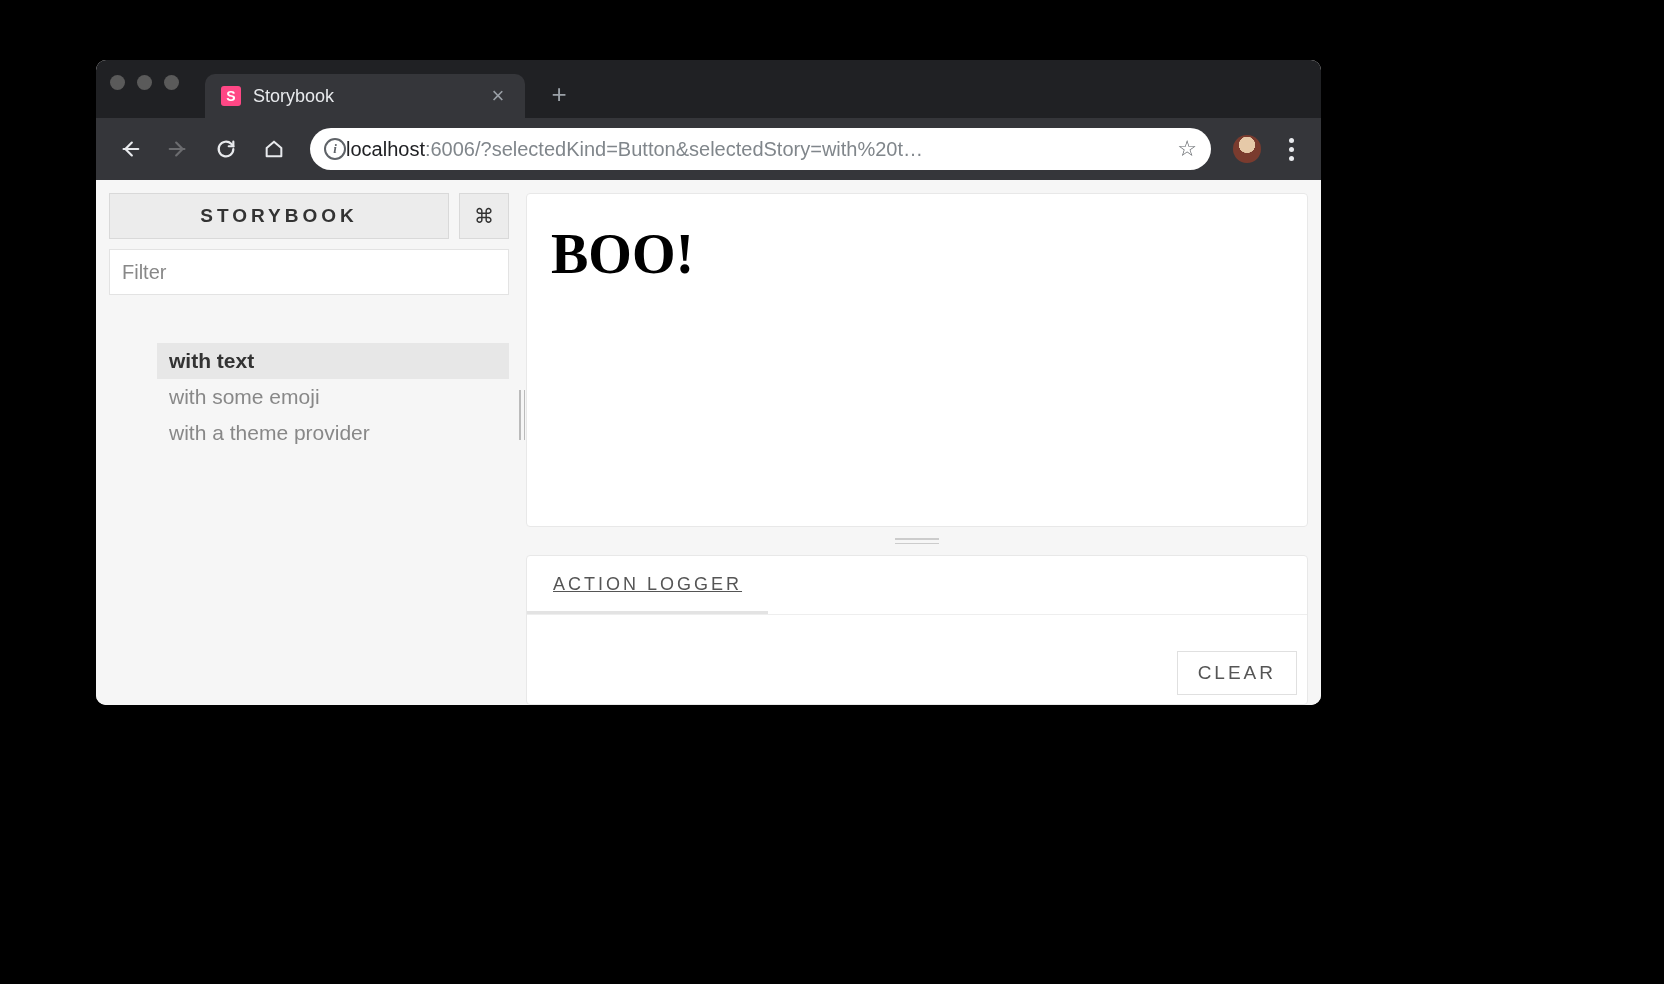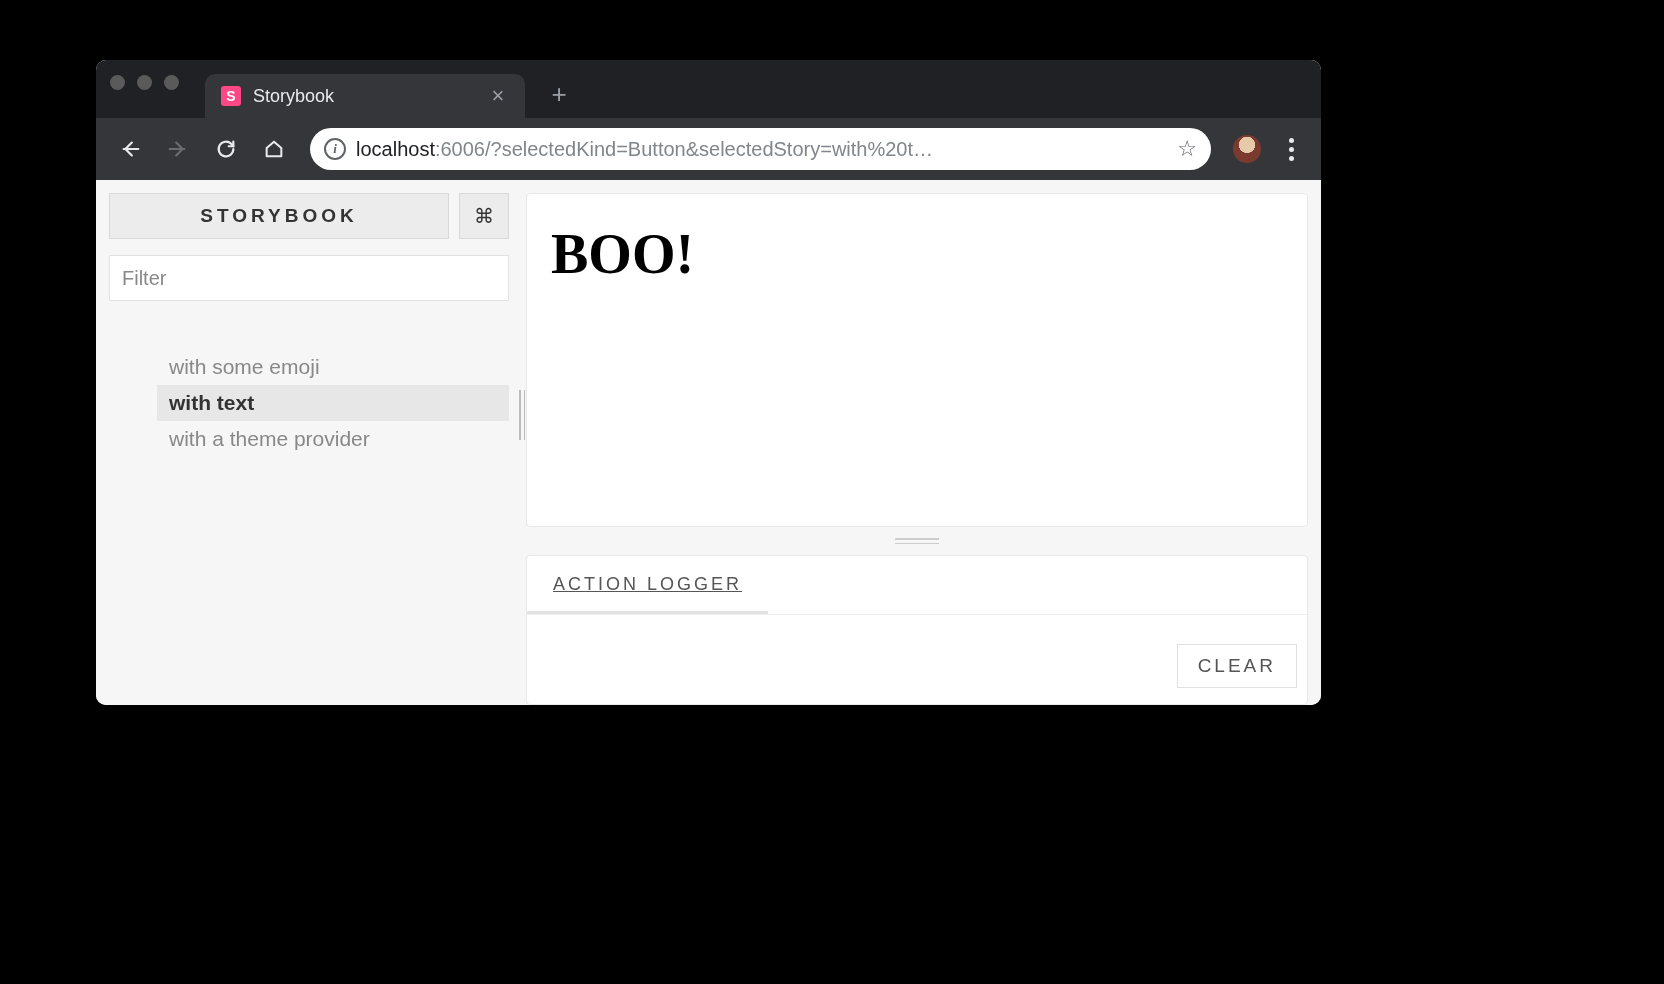--- a/index.html
+++ b/index.html
@@ -104,21 +104,20 @@
   .nav-btn.disabled { color:#6b6c6f; }
   .nav-btn svg { width: 22px; height: 22px; }
   .omnibox {
     flex: 1;
     height: 42px;
     background: #fff;
     border-radius: 21px;
     display:flex;
     align-items:center;
     padding: 0 14px;
-    gap: 10px;
     color:#202124;
     font-size: 20px;
     margin: 0 8px;
     overflow: hidden;
   }
   .omni-icon {
     width:22px;height:22px;border-radius:50%;
     border:2px solid #5f6368; display:flex;align-items:center;justify-content:center;
     flex-shrink:0;
   }
@@ -161,21 +160,21 @@
     display:flex;align-items:center;justify-content:center;
     font-size:19px; letter-spacing:4px; font-weight:600; color:#333;
     cursor:pointer;
   }
   .sb-shortcut{
     width:50px;height:46px;border:1px solid #d9d9d9;background:#ececec;
     display:flex;align-items:center;justify-content:center;font-size:20px;color:#333;cursor:pointer;
   }
   .sb-filter{
     height:46px;border:1px solid #e3e3e3;background:#fff;
-    padding:0 12px;font-size:20px;color:#333;margin-top:6px;
+    padding:0 12px;font-size:20px;color:#333;
   }
   .sb-filter::placeholder{color:#888;}
   .sb-tree{ padding-top: 32px; }
   .sb-kind{
     display:flex;align-items:center;gap:8px;
     font-size:24px;color:#333;padding:4px 6px;cursor:pointer;
   }
   .sb-kind svg{width:18px;height:18px;}
   .sb-stories{ padding-left: 48px; display:flex;flex-direction:column; margin-top:6px;}
   .sb-story{
@@ -225,21 +224,21 @@
   }
   .sb-panel-tab{
     padding:18px 26px 16px;
     font-size:18px;letter-spacing:3px;color:#555;
     border-bottom:3px solid #e3e3e3;
     cursor:pointer;
     text-decoration:underline;
   }
   .sb-panel-body{flex:1;position:relative;}
   .sb-clear{
-    position:absolute; right:10px; bottom:16px;
+    position:absolute; right:10px; bottom:9px;
     border:1px solid #e0e0e0;background:#fff;
     padding:10px 20px;font-size:19px;letter-spacing:3px;color:#555;cursor:pointer;
   }
 </style>
 </head>
 <body>
 
 <div class="stage">
   <div class="browser-window">
 
@@ -299,22 +298,22 @@
     <div class="viewport">
 
       <aside class="sb-side">
         <div class="sb-header-row">
           <div class="sb-title-btn">STORYBOOK</div>
           <div class="sb-shortcut">⌘</div>
         </div>
         <input class="sb-filter" placeholder="Filter" style="">
         <div class="sb-tree">
           <div class="sb-stories">
+            <div class="sb-story selected">with text</div>
             <div class="sb-story">with some emoji</div>
-            <div class="sb-story selected">with text</div>
             <div class="sb-story">with a theme provider</div>
           </div>
         </div>
         <div class="sb-resize">
             <span></span>
             <span></span>
           </div>
       </aside>
 
       <main class="sb-main">

